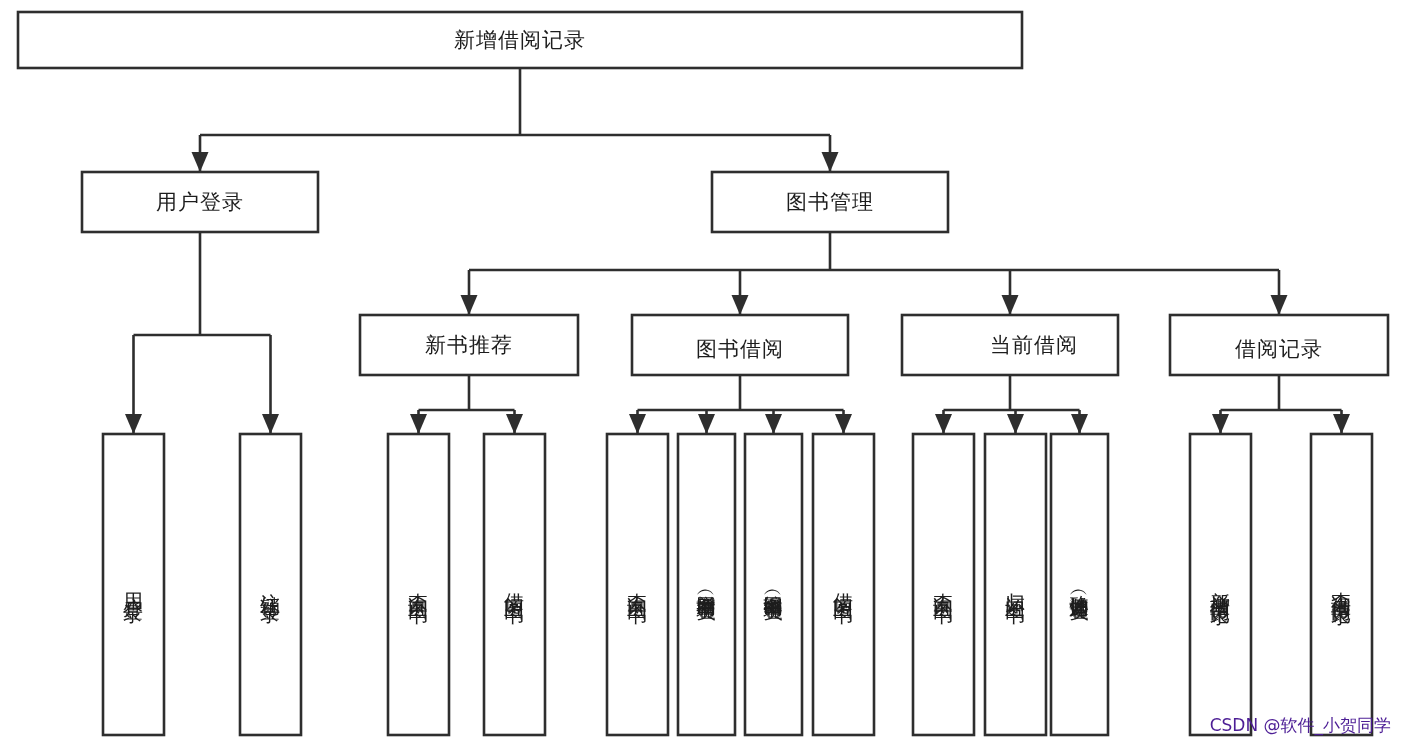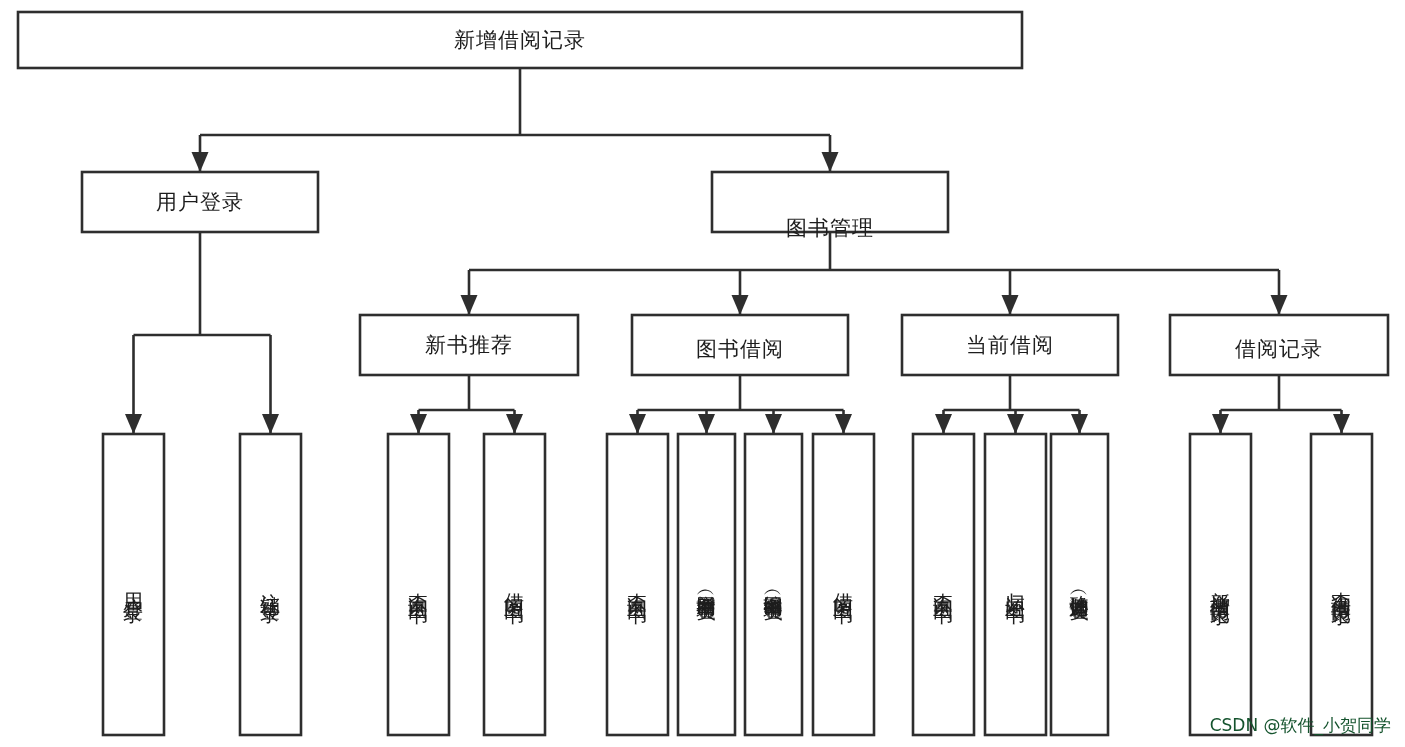--- a/index.html
+++ b/index.html
@@ -72,21 +72,21 @@
     color: #1d1d1d;
     letter-spacing: 1px;
     white-space: nowrap;
   }
   .watermark {
     position: absolute;
     right: 14px;
     bottom: 10px;
     font-family: "DejaVu Sans", "Liberation Sans", sans-serif;
     font-size: 17px;
-    color: #14532d;
+    color: #4c1d95;
     white-space: nowrap;
     pointer-events: none;
   }
 </style>
 </head>
 <body>
 
 <div id="diagram-root">
   <svg id="tree-svg" viewBox="0 0 1405 747" xmlns="http://www.w3.org/2000/svg">
     <defs></defs>
@@ -173,21 +173,21 @@
       </div>
       <div class="hlabel-wrap" style="left: 82px; top: 172px; width: 236px; height: 60px;">
         <span class="hlabel-text">用户登录</span>
       </div>
       <div class="vlabel-wrap" style="left: 103px; top: 434px; width: 61px; height: 301px;">
         <span class="vlabel-text">用户登录</span>
       </div>
       <div class="vlabel-wrap" style="left: 240px; top: 434px; width: 61px; height: 301px;">
         <span class="vlabel-text">注销登录</span>
       </div>
-      <div class="hlabel-wrap" style="left: 712px; top: 172px; width: 236px; height: 60px; margin-top: 26px;">
+      <div class="hlabel-wrap" style="left: 712px; top: 172px; width: 236px; height: 60px;">
         <span class="hlabel-text">图书管理</span>
       </div>
       <div class="hlabel-wrap" style="left: 360px; top: 315px; width: 218px; height: 60px;">
         <span class="hlabel-text">新书推荐</span>
       </div>
       <div class="vlabel-wrap" style="left: 388px; top: 434px; width: 61px; height: 301px;">
         <span class="vlabel-text">查询图书</span>
       </div>
       <div class="vlabel-wrap" style="left: 484px; top: 434px; width: 61px; height: 301px;">
         <span class="vlabel-text">借阅图书</span>
@@ -200,21 +200,21 @@
       </div>
       <div class="vlabel-wrap" style="left: 678px; top: 434px; width: 57px; height: 301px;">
         <span class="vlabel-text" style="font-size: 19px; letter-spacing: 1px;">新增图书（管理员）</span>
       </div>
       <div class="vlabel-wrap" style="left: 745px; top: 434px; width: 57px; height: 301px;">
         <span class="vlabel-text" style="font-size: 19px; letter-spacing: 1px;">编辑图书（管理员）</span>
       </div>
       <div class="vlabel-wrap" style="left: 813px; top: 434px; width: 61px; height: 301px;">
         <span class="vlabel-text">借阅图书</span>
       </div>
-      <div class="hlabel-wrap" style="left: 902px; top: 315px; width: 216px; height: 60px;">
+      <div class="hlabel-wrap" style="left: 902px; top: 315px; width: 216px; height: 60px; padding-left: 24px;">
         <span class="hlabel-text">当前借阅</span>
       </div>
       <div class="vlabel-wrap" style="left: 913px; top: 434px; width: 61px; height: 301px;">
         <span class="vlabel-text">查询图书</span>
       </div>
       <div class="vlabel-wrap" style="left: 985px; top: 434px; width: 61px; height: 301px;">
         <span class="vlabel-text">归还图书</span>
       </div>
       <div class="vlabel-wrap" style="left: 1051px; top: 434px; width: 57px; height: 301px;">
         <span class="vlabel-text" style="font-size: 19px; letter-spacing: 1px;">确认归还（管理员）</span>

